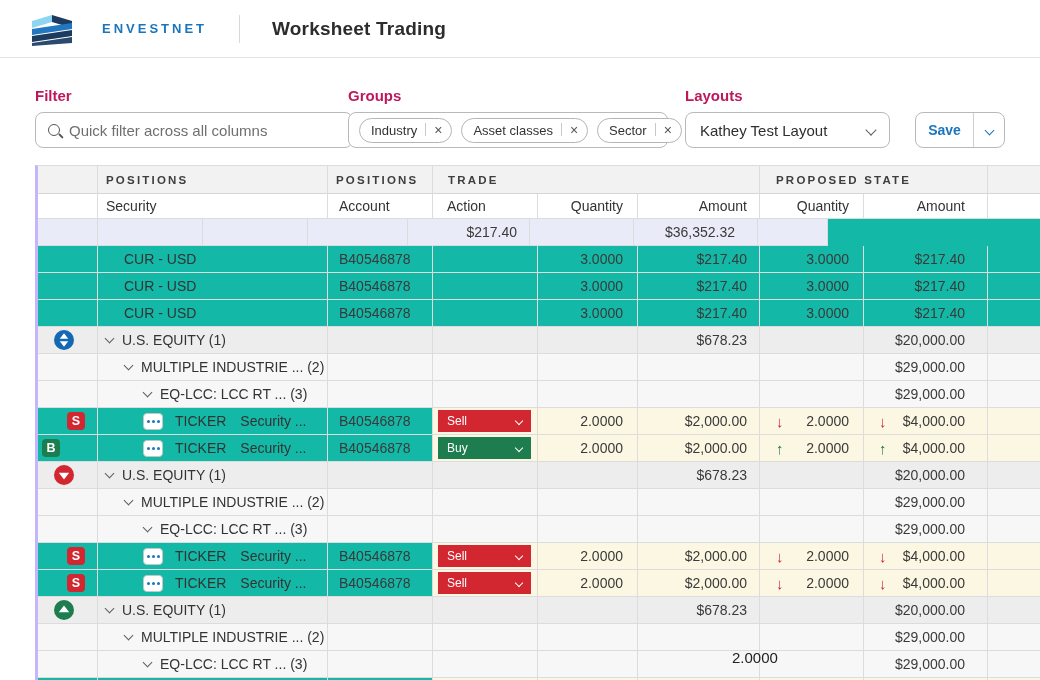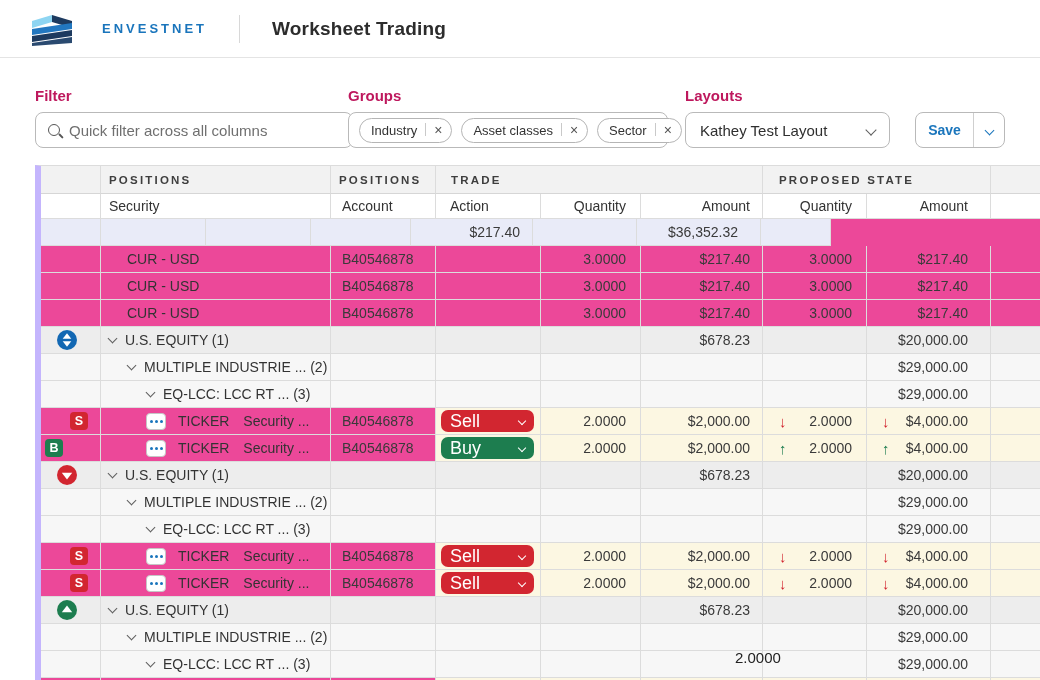--- a/index.html
+++ b/index.html
@@ -38,21 +38,21 @@
   .save-divider { width:1px; height:34px; background:#cfcfcf; }
   .save-caret { flex:1; display:flex; align-items:center; justify-content:center; cursor:pointer; }
 
   
   .chev { display:inline-block; width:7px; height:7px; border-right:1.7px solid #5f5f5f; border-bottom:1.7px solid #5f5f5f; transform:rotate(45deg); flex:none; }
   .chev.big { width:8px; height:8px; }
   .chev.white { border-color:#fff; width:6px; height:6px; }
   .chev.blue { border-color:#1a75bc; width:7px; height:7px; }
 
   
-  .table-wrap { position:absolute; left:35px; top:165px; width:1005px; height:515px; overflow:hidden; border-left:6px solid #c4b5fd; border-top:1px solid #dcdcdc; background:#ec4899; }
+  .table-wrap { position:absolute; left:35px; top:165px; width:1005px; height:515px; overflow:hidden; border-left:3px solid #c4b5fd; border-top:1px solid #dcdcdc; background:#14b8a6; }
   .trow { display:flex; height:27px; width:1020px; }
   .trow.hdr-group { height:28px; background:#f2f2f2; }
   .trow.hdr-cols { height:25px; background:#fff; }
   .cell { border-right:1px solid #dcdcdc; border-bottom:1px solid #dcdcdc; height:100%; display:flex; align-items:center; font-size:14px; overflow:hidden; white-space:nowrap; flex:none; }
   .c-icon { width:60px; }
   .c-sec  { width:230px; }
   .c-acct { width:105px; padding-left:11px; }
   .c-action { width:105px; }
   .c-qty  { width:100px; justify-content:flex-end; padding-right:14px; }
   .c-amt  { width:122px; justify-content:flex-end; padding-right:12px; }
@@ -91,21 +91,21 @@
   .badge { width:18px; height:18px; border-radius:4px; color:#fff; font-weight:700; font-size:12.5px; display:flex; align-items:center; justify-content:center; }
   .badge-s { background:#d22630; margin-left:auto; margin-right:12px; }
   .badge-b { background:#1d7d4f; margin-left:4px; }
 
   
   .more-btn { width:20px; height:17px; border:1px solid #c6c6c6; border-radius:4px; background:#fff; display:inline-flex; align-items:center; justify-content:center; gap:2px; margin-right:12px; flex:none; cursor:pointer; }
   .more-btn i { width:3px; height:3px; border-radius:50%; background:#1a75bc; display:block; }
   .tk { margin-right:14px; color:#333;text-align:right; }
   .tkname { color:#333; }
 
-  .action-btn { width:93px; height:22px; border-radius:7px; margin-left:5px; display:flex; align-items:center; justify-content:space-between; padding:0 9px; color:#fff; font-size:18px; cursor:pointer; }
+  .action-btn { width:93px; height:22px; border-radius:0; margin-left:5px; display:flex; align-items:center; justify-content:space-between; padding:0 9px; color:#fff; font-size:12px; cursor:pointer; }
   .action-btn.sell { background:#d22630; }
   .action-btn.buy  { background:#1d7d4f; }
 
   .trend { font-weight:700; font-size:15px; margin-right:auto; }
   .c-pqty .trend { padding-left:16px; }
   .c-pamt .trend { padding-left:15px; }
   .trend.down { color:#d22630; }
   .trend.up { color:#1d7d4f; }
 
   .floating-qty { position:absolute; left:694px; top:483px; font-size:15px; color:#222; z-index:5; }

